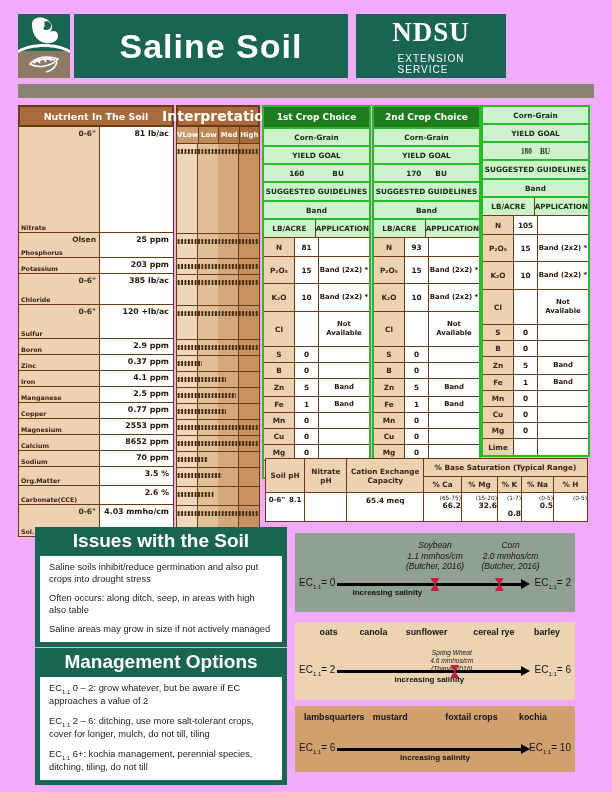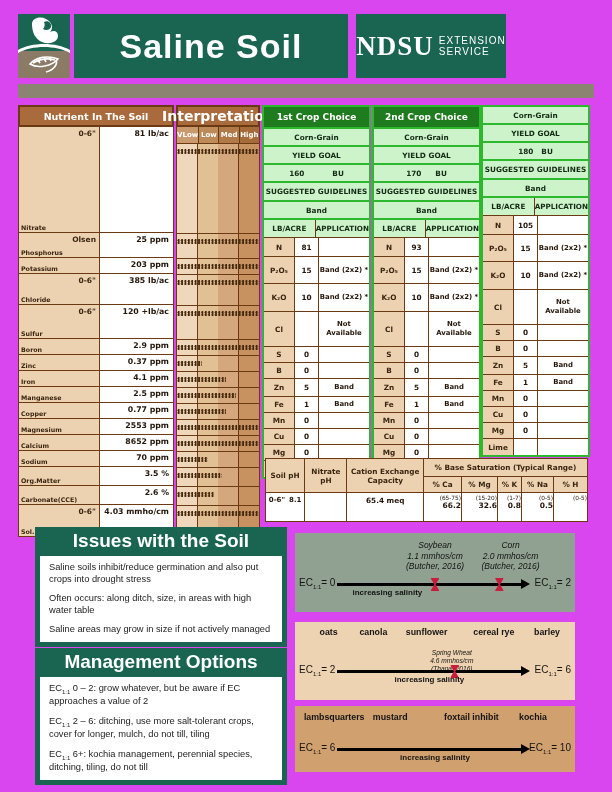--- a/index.html
+++ b/index.html
@@ -1,27 +1,27 @@
 <!DOCTYPE html>
 <html><head>
 <meta charset="utf-8">
 <style>
   html,body{margin:0;padding:0;background:#e8e8e8;}
-  #page{position:relative;width:612px;height:792px;background:#d946ef;margin:0 auto;
+  #page{position:relative;width:612px;height:792px;background:#f0abfc;margin:0 auto;
         font-family:"DejaVu Sans","Liberation Sans",sans-serif;overflow:hidden;}
   .abs{position:absolute;}
 
   
   .logo-box{left:18px;top:14px;width:52px;height:64px;}
   .logo-top{position:absolute;left:0;top:0;width:100%;height:37px;background:#1a6551;}
   .logo-bot{position:absolute;left:0;top:37px;width:100%;height:27px;background:#8a7a66;}
   .logo-svg{position:absolute;left:0;top:0;}
   .title-box{left:74px;top:14px;width:274px;height:64px;background:#1a6551;display:flex;align-items:center;justify-content:center;}
   .title-box span{color:#fff;font-family:"Liberation Sans",sans-serif;font-weight:bold;font-size:34px;letter-spacing:1px;}
-  .ndsu-box{left:356px;top:14px;width:150px;height:64px;background:#1a6551;display:flex;align-items:center;justify-content:center;gap:5px;}
+  .ndsu-box{left:356px;top:14px;width:150px;height:64px;background:#1a6551;display:flex;align-items:center;justify-content:center;gap:5px;flex-direction:column;}
   .ndsu-word{color:#fff;font-family:"Liberation Serif",serif;font-weight:bold;font-size:27px;letter-spacing:1px;}
   .ndsu-ext{color:#fff;font-family:"Liberation Sans",sans-serif;font-size:10px;letter-spacing:1px;line-height:1.15;}
   .brown-bar{left:18px;top:84px;width:576px;height:14px;background:#8c8472;}
 
   
   .tbl-brown-hdr{background:#a96a3c;color:#fff;font-weight:bold;font-size:9.5px;
                  display:flex;align-items:center;justify-content:center;border:1px solid #6b3a12;}
   #nutrient-tbl{left:18px;top:105px;width:154px;border:1px solid #6b3a12;}
   #nutrient-hdr{height:18px;}
   .nrow{display:flex;border-top:1px solid #6b3a12;}
@@ -441,21 +441,21 @@
         </div>
         <div class="crow" style="height: 16px;">
           <div class="cname">Lime</div>
           <div class="cval"></div>
           <div class="capp"></div>
         </div>
       </div>
       <div class="abs crop-table" style="left: 481px;">
         <div class="crop-inforow" style="height: 16px;">Corn-Grain</div>
         <div class="crop-inforow" style="height: 16px;">YIELD GOAL</div>
-        <div class="crop-inforow" style="height: 16px; gap: 8px;">
+        <div class="crop-inforow" style="height: 16px; gap: 8px; font-family: Liberation Serif, serif;">
           <span>180</span>
           <span>BU</span>
         </div>
         <div class="crop-inforow" style="height: 17px;">SUGGESTED GUIDELINES</div>
         <div class="crop-inforow" style="height: 16px;">Band</div>
         <div class="crop-colsrow" style="height: 17px;">
           <div class="c1">LB/ACRE</div>
           <div class="c2">APPLICATION</div>
         </div>
         <div class="crow" style="height: 18px;">
@@ -550,41 +550,41 @@
       </div>
       <div style="flex:1;display:flex" id="bs-vals">
           <div class="bs-vcell" style="width: 37px;">
             <span class="bs-range">(65-75)</span>
             <span class="bs-val">66.2</span>
           </div>
           <div class="bs-vcell" style="width: 35px;">
             <span class="bs-range">(15-20)</span>
             <span class="bs-val">32.6</span>
           </div>
-          <div class="bs-vcell" style="width: 23px;">
+          <div class="bs-vcell" style="width: 23px; gap: 8px;">
             <span class="bs-range">(1-7)</span>
             <span class="bs-val">0.8</span>
           </div>
           <div class="bs-vcell" style="width: 31px;">
             <span class="bs-range">(0-5)</span>
             <span class="bs-val">0.5</span>
           </div>
           <div class="bs-vcell" style="width: 33px;">
             <span class="bs-range">(0-5)</span>
             <span class="bs-val"></span>
           </div>
         </div>
     </div>
   </div>
 
   <div class="abs green-box" style="top:527px;">
     <div class="gb-title">Issues with the Soil</div>
     <div class="gb-body" id="issues-body">
         <p>Saline soils inhibit/reduce germination and also put crops into drought stress</p>
-        <p>Often occurs: along ditch, size, in areas with high water table</p>
+        <p>Often occurs: along ditch, seep, in areas with high also table</p>
         <p>Saline areas may grow in size if not actively managed</p>
       </div>
   </div>
 
   <div class="abs green-box" style="top:648px;">
     <div class="gb-title">Management Options</div>
     <div class="gb-body" id="mgmt-body">
         <p><span>EC</span><sub class="ec">1:1</sub> 0 – 2: grow whatever, but be aware if EC approaches a value of 2</p>
         <p><span>EC</span><sub class="ec">1:1</sub> 2 – 6: ditching, use more salt-tolerant crops, cover for longer, mulch, do not till, tiling</p>
         <p><span>EC</span><sub class="ec">1:1</sub> 6+: kochia management, perennial species, ditching, tiling, do not till</p>
@@ -611,21 +611,21 @@
         <div class="scale-ann" style="left: 56%; top: 27px; font-size: 6.6px; line-height: 1.25;">Spring Wheat<br>4.6 mmhos/cm<br>(Thapa, 2016)</div>
         <div class="scale-line" style="left: 15%; width: 66%; top: 48px;"></div>
         <div class="scale-marker" style="left: 57%; top: 43px;"></div>
         <span class="scale-ec" style="left: 4px; top: 42px;">EC<sub class="ec">1:1</sub>= 2</span>
         <span class="scale-ec" style="right: 4px; top: 42px;">EC<sub class="ec">1:1</sub>= 6</span>
         <span class="scale-axis" style="left: 48%; top: 53px;">increasing salinity</span>
       </div>
       <div class="abs scale-box" style="top: 706px; height: 66px; background: rgb(208, 160, 110);">
         <span class="scale-crop" style="left: 14%; top: 6px;">lambsquarters</span>
         <span class="scale-crop" style="left: 34%; top: 6px;">mustard</span>
-        <span class="scale-crop" style="left: 63%; top: 6px;">foxtail inhibit</span>
+        <span class="scale-crop" style="left: 63%; top: 6px;">foxtail crops</span>
         <span class="scale-crop" style="left: 85%; top: 6px;">kochia</span>
         <div class="scale-line" style="left: 15%; width: 66%; top: 42px;"></div>
         <span class="scale-ec" style="left: 4px; top: 36px;">EC<sub class="ec">1:1</sub>= 6</span>
         <span class="scale-ec" style="right: 4px; top: 36px;">EC<sub class="ec">1:1</sub>= 10</span>
         <span class="scale-axis" style="left: 50%; top: 47px;">increasing salinity</span>
       </div>
     </div>
 
 </div>
 

